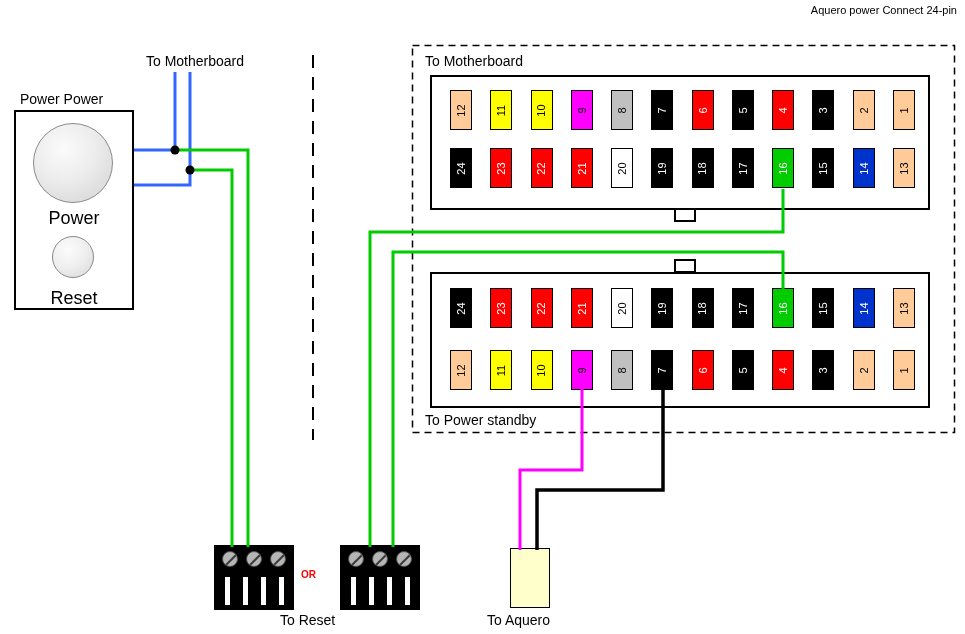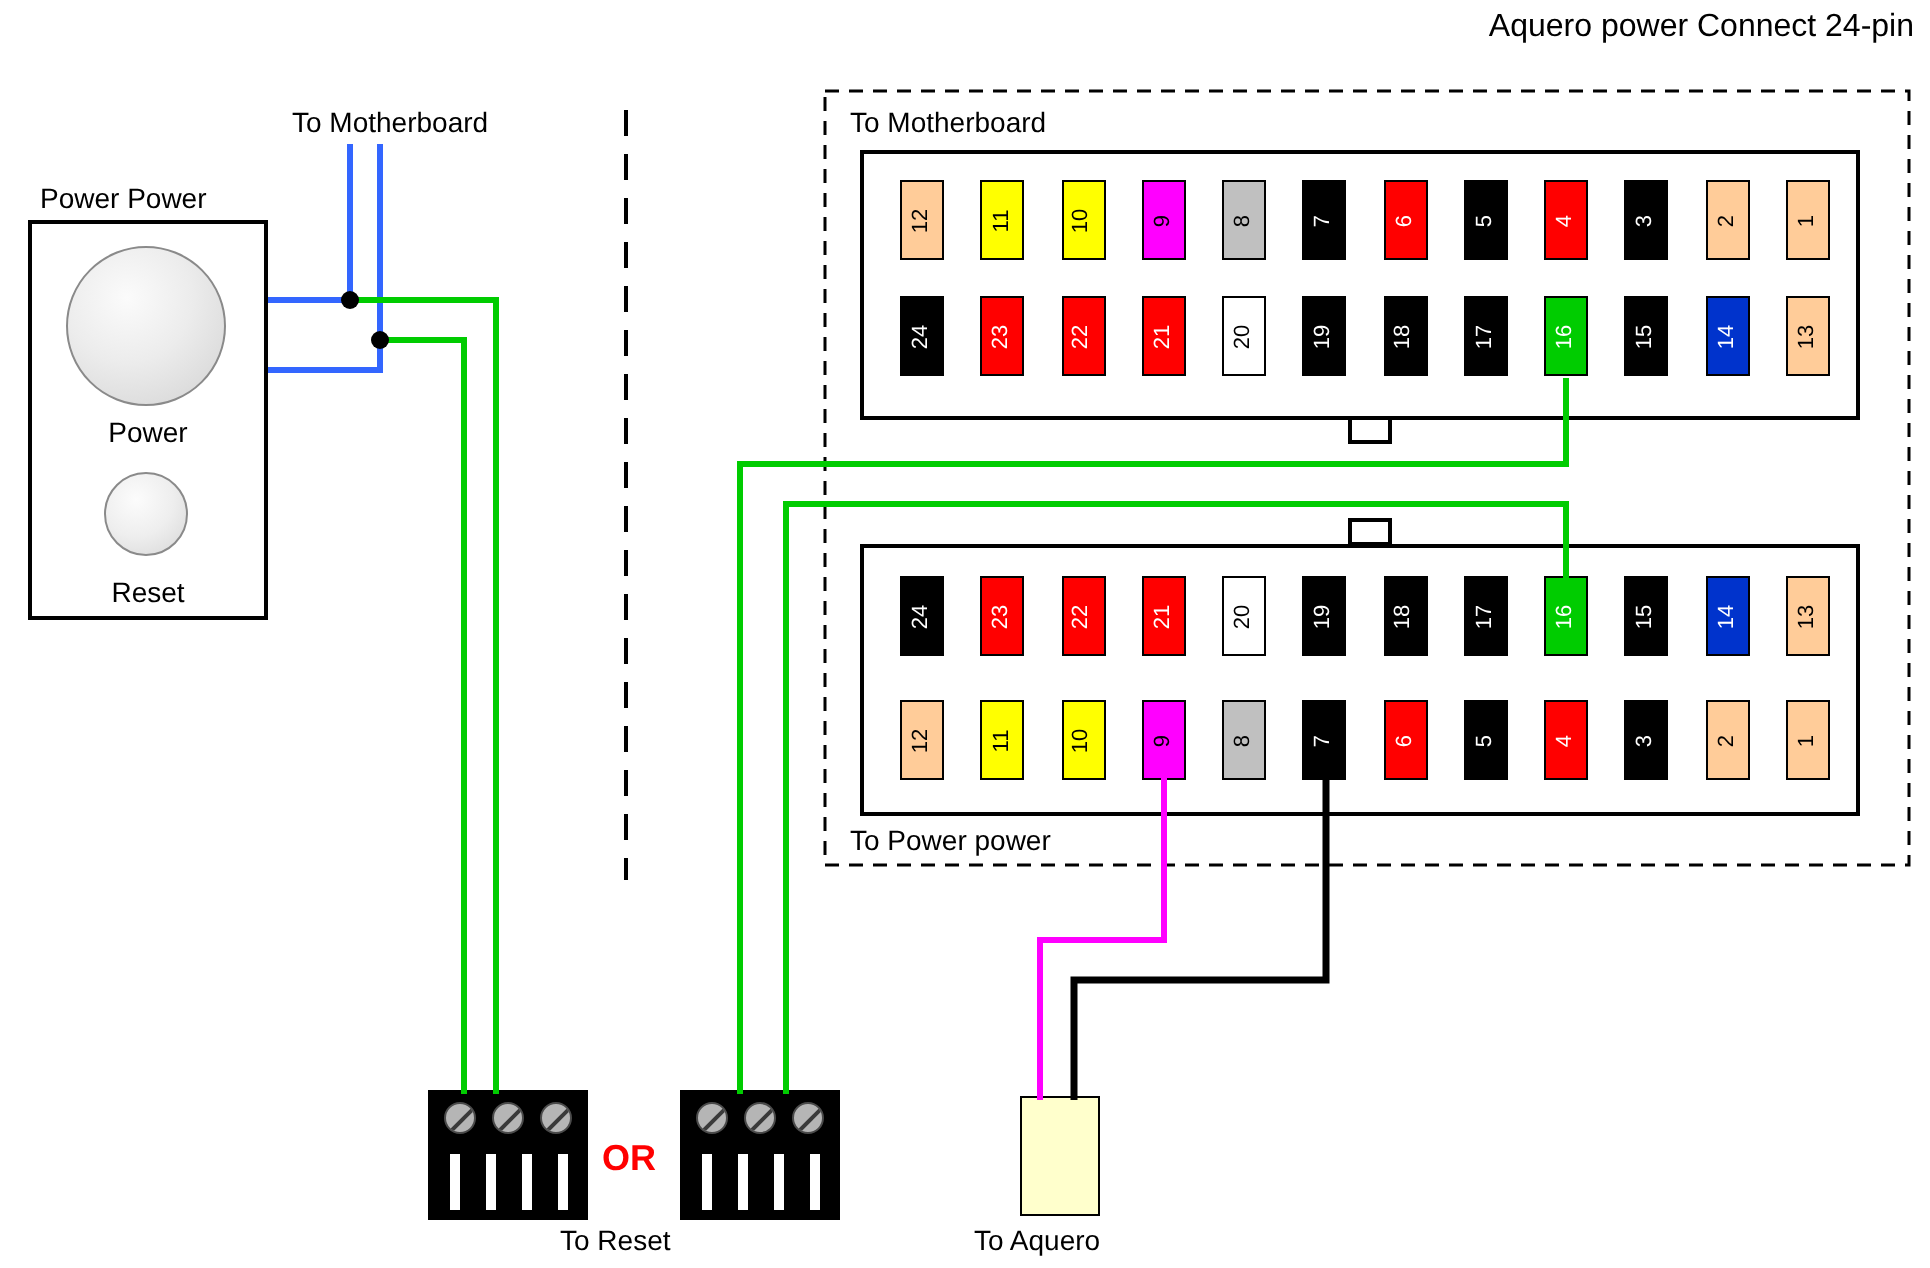--- a/index.html
+++ b/index.html
@@ -1,41 +1,41 @@
 <!DOCTYPE html>
 <html><head>
 <meta charset="utf-8">
 <style>
   * { margin:0; padding:0; box-sizing:border-box; }
   body { font-family:"Liberation Sans", sans-serif; background:#ffffff; }
   .canvas { position:relative; width:965px; height:634px; background:#ffffff; overflow:hidden; }
   .lbl { position:absolute; font-size:14px; color:#000; white-space:nowrap; }
-  .title { position:absolute; top:4px; right:8px; text-align:left; font-size:16px; line-height:1.25; color:#000; }
+  .title { position:absolute; top:4px; right:8px; text-align:left; font-size:11px; line-height:1.25; color:#000; }
 
   .ps-box { position:absolute; left:14px; top:110px; width:120px; height:200px; border:2px solid #000; background:#fff; }
   .power-circle { position:absolute; left:17px; top:11px; width:80px; height:80px; border-radius:50%;
     border:1px solid #8a8a8a; background:radial-gradient(circle at 38% 32%, #fbfbfb 0%, #ececec 45%, #d2d2d2 100%); }
   .reset-circle { position:absolute; left:36px; top:124px; width:42px; height:42px; border-radius:50%;
     border:1px solid #8a8a8a; background:radial-gradient(circle at 38% 32%, #fcfcfc 0%, #eeeeee 50%, #d6d6d6 100%); }
-  .in-box-label { position:absolute; left:0; width:100%; text-align:center; font-size:14px; color:#000; }
+  .in-box-label { position:absolute; left:0; width:100%; text-align:center; font-size:18px; color:#000; }
 
   .connector { position:absolute; width:500px; background:#fff; border:2px solid #000; }
   .pin-row { position:absolute; left:18px; width:465px; height:40px; display:flex; justify-content:space-between; }
   .pin { width:22px; height:40px; border:1px solid #000; display:flex; align-items:center; justify-content:center; }
   .pin span { display:block; transform:rotate(-90deg); font-size:11px; line-height:1; white-space:nowrap; }
   .latch { position:absolute; width:22px; height:14px; background:#fff; border:2px solid #000; }
 
   .tblock { position:absolute; width:80px; height:65px; background:#000; }
   .screw { position:absolute; top:6px; width:16px; height:16px; border-radius:50%; background:#b5b5b5; border:1px solid #4a4a4a; overflow:hidden; }
   .screw::after { content:""; position:absolute; left:7px; top:-2px; width:2px; height:20px; background:#3a3a3a; transform:rotate(45deg); }
   .slot { position:absolute; top:32px; width:5px; height:28px; background:#fff; }
 
   .standby-box { position:absolute; left:510px; top:548px; width:40px; height:60px; border:1px solid #000; }
 
-  .or-label { position:absolute; left:301px; top:569px; font-size:18px; font-weight:bold; }
+  .or-label { position:absolute; left:301px; top:569px; font-size:10px; font-weight:bold; }
   .wires { position:absolute; left:0; top:0; pointer-events:none; }
 </style>
 </head>
 <body>
 
 <div class="canvas">
 
   <div class="title">
     <div>Aquero power Connect 24-pin</div>
   </div>
@@ -203,21 +203,21 @@
           <span style="color: rgb(255, 255, 255);">3</span>
         </div>
         <div class="pin" style="background: rgb(255, 204, 153);">
           <span style="color: rgb(0, 0, 0);">2</span>
         </div>
         <div class="pin" style="background: rgb(255, 204, 153);">
           <span style="color: rgb(0, 0, 0);">1</span>
         </div>
       </div>
   </div>
-  <div class="lbl" style="left:425px; top:412px;">To Power power</div>
+  <div class="lbl" style="left:425px; top:412px;">To Power standby</div>
 
   <div class="tblock" style="left:214px; top:545px;">
     <div class="screw" style="left:8px;"></div>
     <div class="screw" style="left:32px;"></div>
     <div class="screw" style="left:56px;"></div>
     <div class="slot" style="left:11px;"></div>
     <div class="slot" style="left:29px;"></div>
     <div class="slot" style="left:47px;"></div>
     <div class="slot" style="left:65px;"></div>
   </div>

